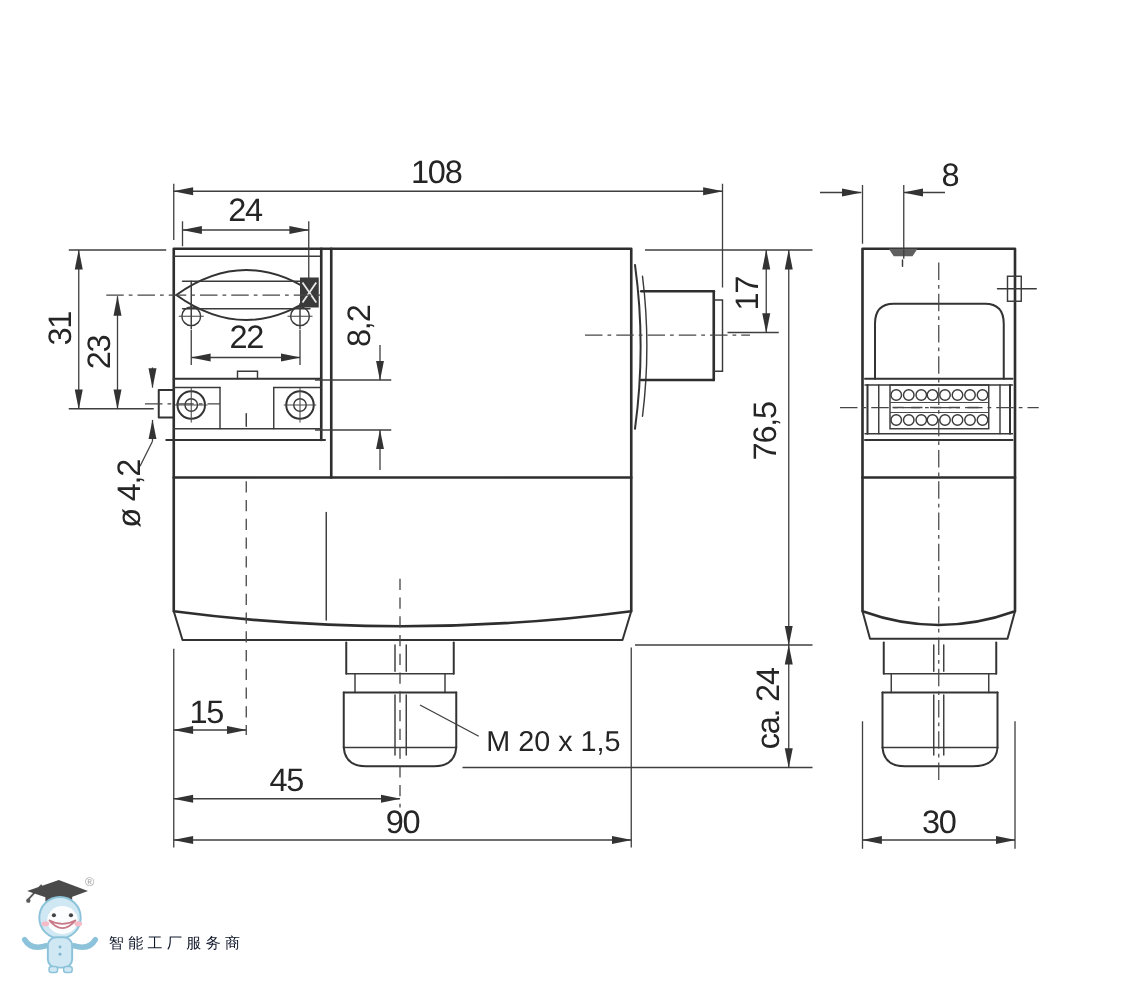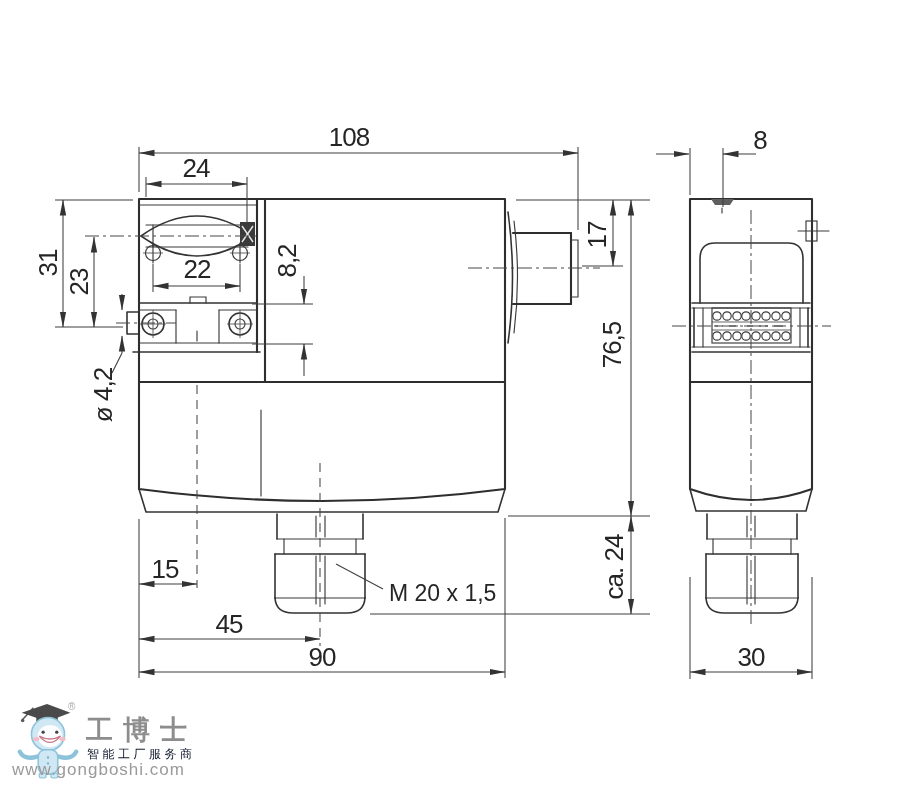--- a/index.html
+++ b/index.html
@@ -282,17 +282,15 @@
     <path d="M50,58 Q63,62 68,53" stroke="#8cc3da" stroke-width="4.5" fill="none" stroke-linecap="round"></path>
 
     <rect x="29" y="51" width="20" height="25" rx="7" fill="#cfe8f3" stroke="#8cc3da" stroke-width="1.6"></rect>
     <circle cx="39" cy="59" r="1.2" fill="#7fb5cc"></circle>
     <circle cx="39" cy="65" r="1.2" fill="#7fb5cc"></circle>
 
     <rect x="30" y="75" width="7" height="5" rx="2" fill="#cfe8f3" stroke="#8cc3da" stroke-width="1.2"></rect>
     <rect x="42" y="75" width="7" height="5" rx="2" fill="#cfe8f3" stroke="#8cc3da" stroke-width="1.2"></rect>
   </svg>
   <span class="reg">®</span>
-  <div class="brand">工博士</div>
   <div class="tagline">智能工厂服务商</div>
-  <div class="url">www.gongboshi.com</div>
 </div>
 </div>
 
 </body></html>

